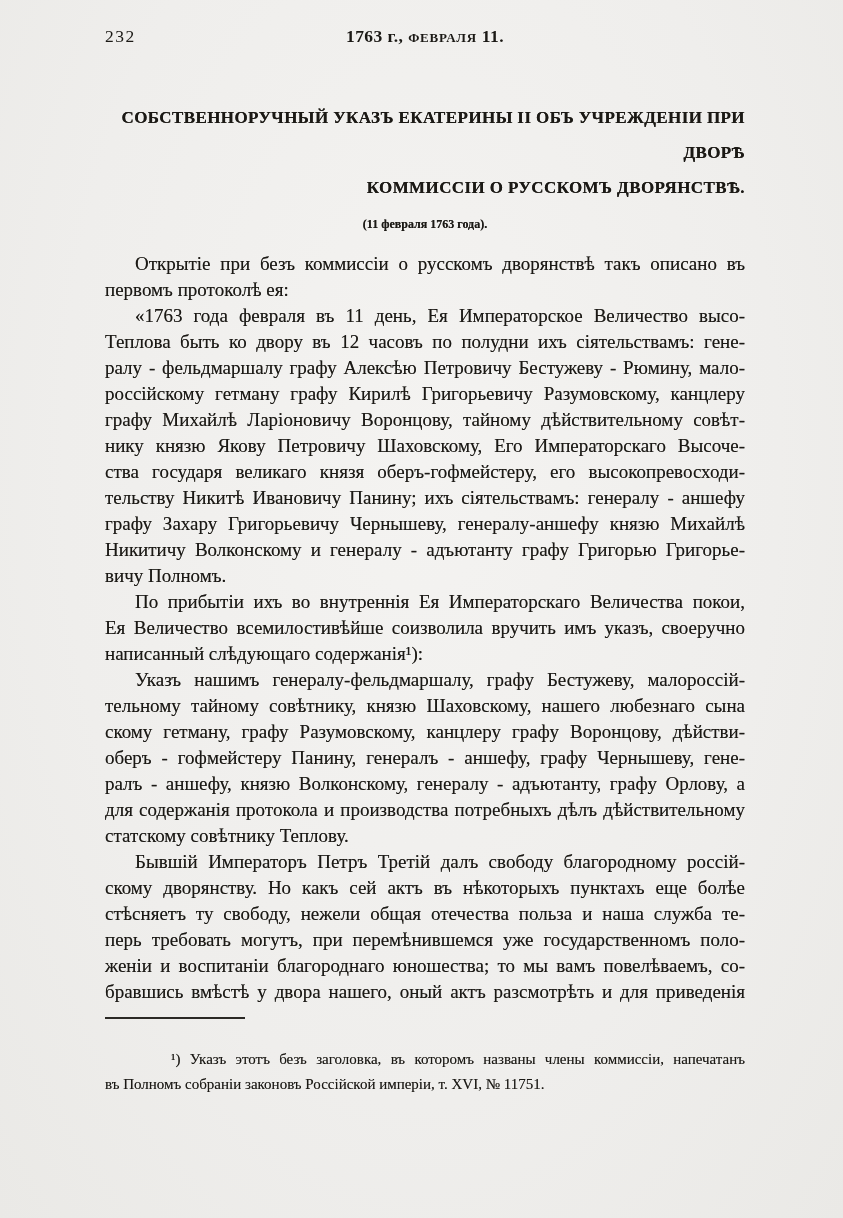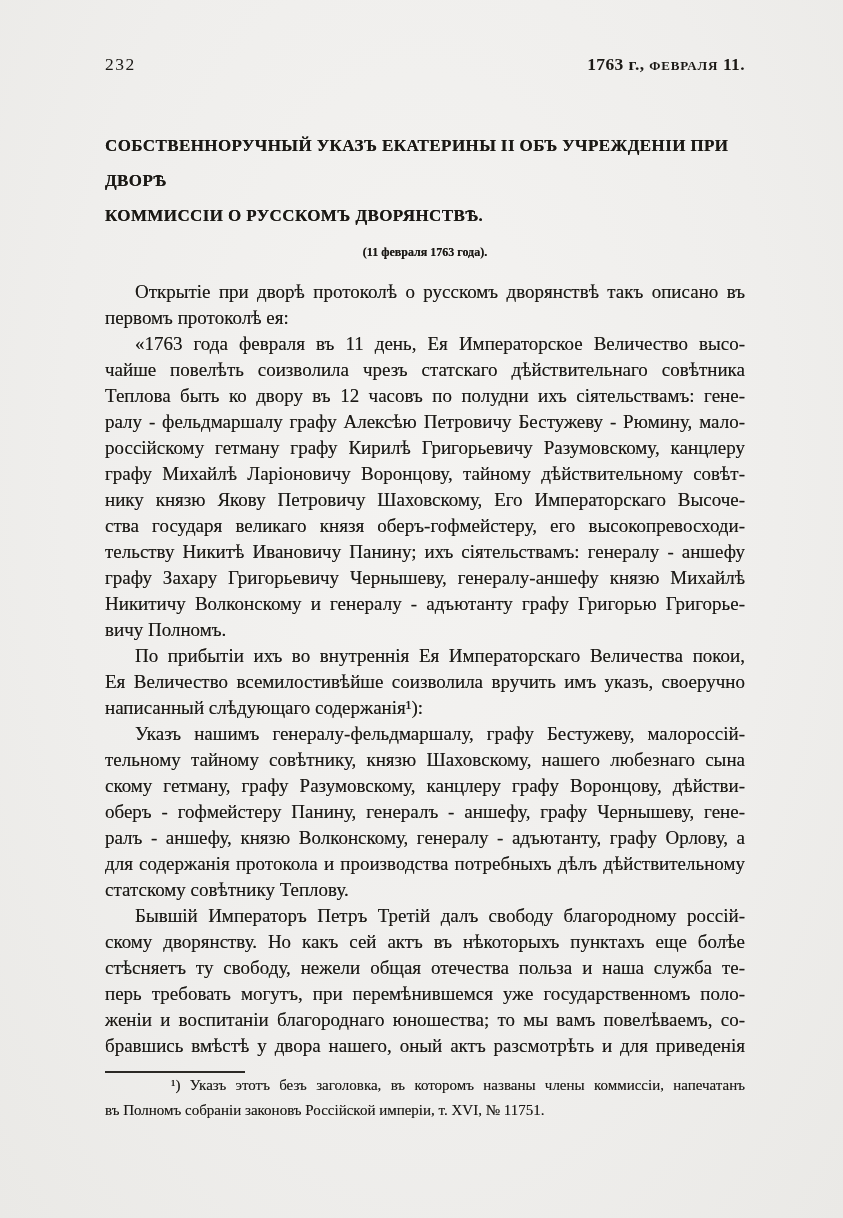--- a/index.html
+++ b/index.html
@@ -5,53 +5,53 @@
   html, body {
     margin: 0;
     padding: 0;
     background: #e9e8e5;
   }
   .page {
     position: relative;
     width: 843px;
     height: 1218px;
     box-sizing: border-box;
-    padding: 52px 98px 0 105px;
+    padding: 24px 98px 0 105px;
     background: radial-gradient(ellipse at 50% 38%, #f4f3f1 0%, #efeeec 60%, #eae9e6 100%);
     font-family: "Liberation Serif", "DejaVu Serif", serif;
     color: #1b1915;
     overflow: hidden;
   }
   .running-head {
     position: relative;
     height: 24px;
     font-size: 17.5px;
     line-height: 24px;
   }
   .page-number {
     position: absolute;
     left: 0;
     top: 0;
     letter-spacing: 1.5px;
   }
   .head-center {
     display: block;
-    text-align: right;
+    text-align: center;
     white-space: nowrap;
     letter-spacing: 0.4px;
     font-weight: bold;
   }
   .head-month {
     font-size: 13px;
     letter-spacing: 0.8px;
     font-weight: bold;
   }
   .doc-title {
     margin: 52px 0 0 0;
-    text-align: left;
+    text-align: right;
     font-size: 17px;
     font-weight: bold;
     line-height: 35px;
     letter-spacing: 0.4px;
     text-shadow: 0 0 0.5px rgba(22, 19, 14, 0.85);
   }
   .doc-date {
     margin-top: 8px;
     text-align: center;
     font-size: 12px;
@@ -75,21 +75,21 @@
   .line.first {
     padding-left: 30px;
   }
   .footnote-rule {
     width: 140px;
     height: 0;
     border-top: 2px solid #2b2925;
     margin: 12px 0 0 0;
   }
   .footnote {
-    margin-top: 0;
+    margin-top: 28px;
     font-size: 15px;
     line-height: 25px;
     text-shadow: 0 0 0.3px rgba(27, 25, 21, 0.5);
   }
   .footnote .line.first {
     padding-left: 66px;
   }
 </style>
 </head>
 <body>
@@ -103,26 +103,25 @@
 
   <div class="doc-title">
     <div>СОБСТВЕННОРУЧНЫЙ УКАЗЪ ЕКАТЕРИНЫ II ОБЪ УЧРЕЖДЕНІИ ПРИ ДВОРѢ</div>
     <div>КОММИССІИ О РУССКОМЪ ДВОРЯНСТВѢ.</div>
   </div>
 
   <div class="doc-date">(11 февраля 1763 года).</div>
 
   <div class="body-text">
       <div class="paragraph">
-        <div class="line first just">Открытіе при дворѣ протоколѣ о русскомъ дворянствѣ такъ описано въ</div>
+        <div class="line first just">Открытіе при безъ коммиссіи о русскомъ дворянствѣ такъ описано въ</div>
         <div class="line">первомъ протоколѣ ея:</div>
       </div>
       <div class="paragraph">
         <div class="line first just">«1763 года февраля въ 11 день, Ея Императорское Величество высо-</div>
-        <div class="line just">чайше повелѣть соизволила чрезъ статскаго дѣйствительнаго совѣтника</div>
         <div class="line just">Теплова быть ко двору въ 12 часовъ по полудни ихъ сіятельствамъ: гене-</div>
         <div class="line just">ралу - фельдмаршалу графу Алексѣю Петровичу Бестужеву - Рюмину, мало-</div>
         <div class="line just">россійскому гетману графу Кирилѣ Григорьевичу Разумовскому, канцлеру</div>
         <div class="line just">графу Михайлѣ Ларіоновичу Воронцову, тайному дѣйствительному совѣт-</div>
         <div class="line just">нику князю Якову Петровичу Шаховскому, Его Императорскаго Высоче-</div>
         <div class="line just">ства государя великаго князя оберъ-гофмейстеру, его высокопревосходи-</div>
         <div class="line just">тельству Никитѣ Ивановичу Панину; ихъ сіятельствамъ: генералу - аншефу</div>
         <div class="line just">графу Захару Григорьевичу Чернышеву, генералу-аншефу князю Михайлѣ</div>
         <div class="line just">Никитичу Волконскому и генералу - адъютанту графу Григорью Григорье-</div>
         <div class="line">вичу Полномъ.</div>

